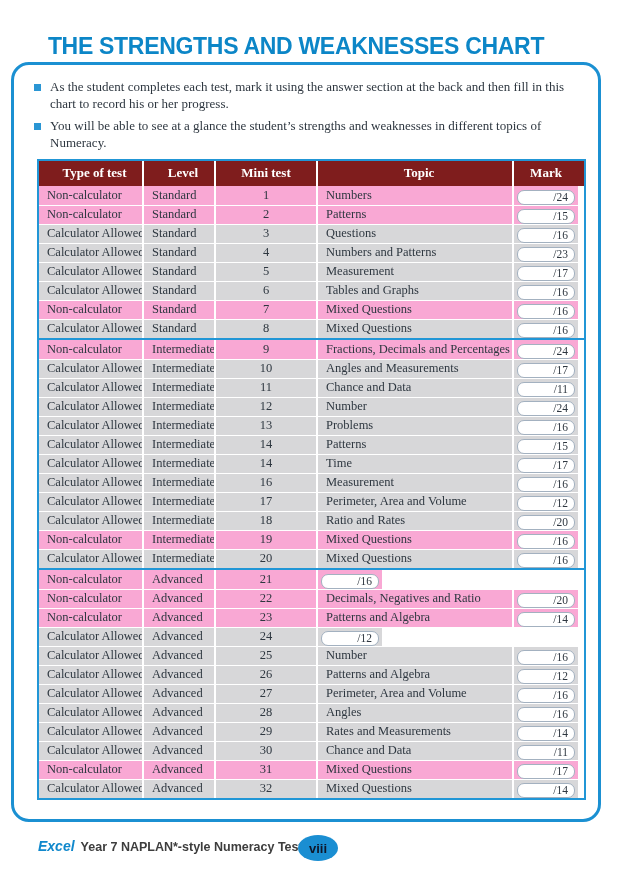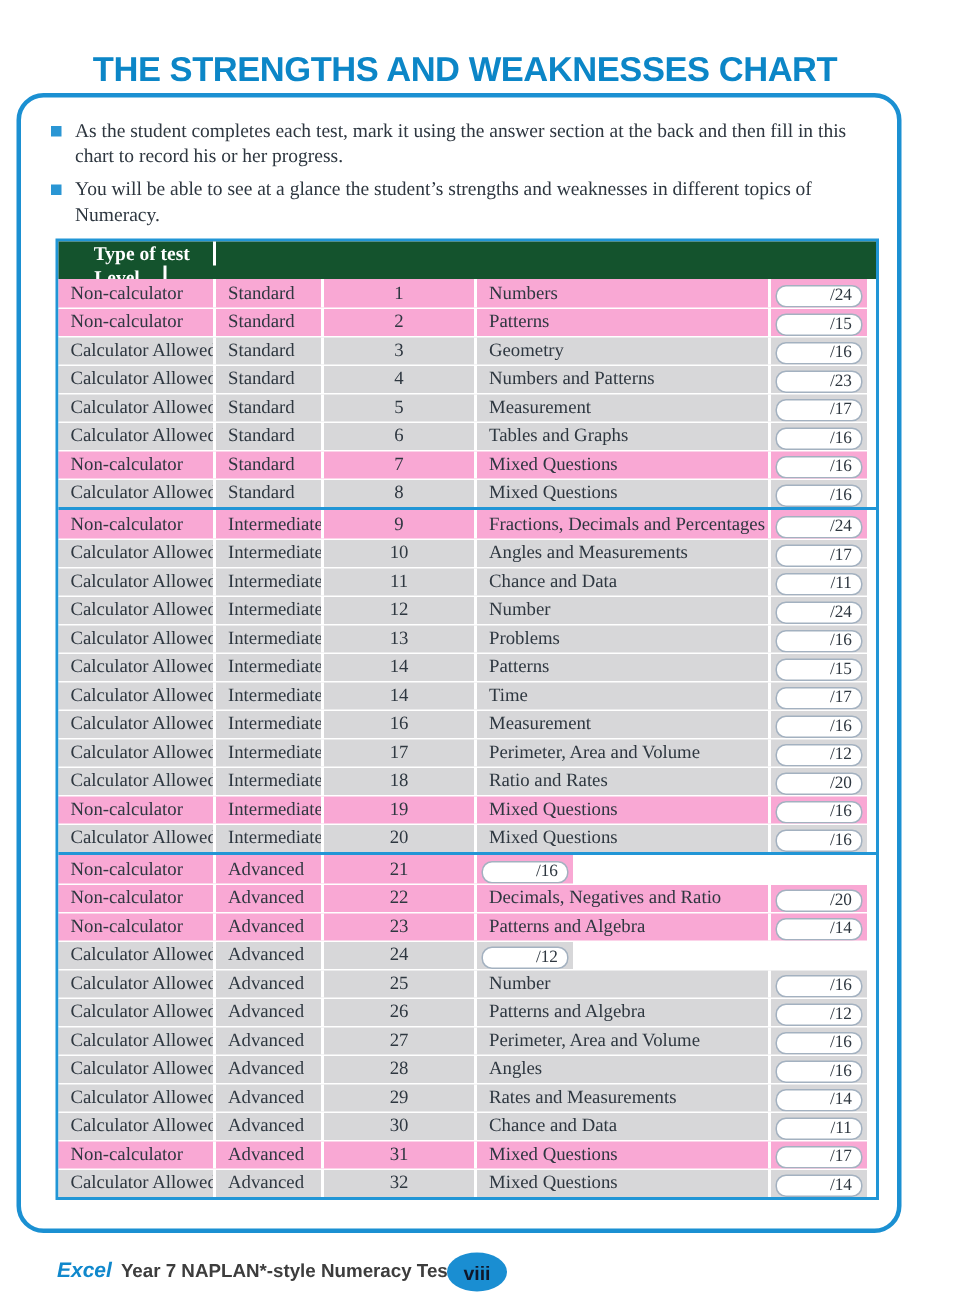--- a/index.html
+++ b/index.html
@@ -6,21 +6,21 @@
   html, body { width: 640px; height: 877px; background: #ffffff; }
   body {
     font-family: "Liberation Serif", serif;
     position: relative;
     overflow: hidden;
   }
 
   
   .title {
     position: absolute;
-    top: 33px; left: 18px; width: 584px;
+    top: 33px; left: 4px; width: 584px;
     text-align: center;
     font-family: "Liberation Sans", sans-serif;
     font-weight: bold;
     font-size: 23px;
     letter-spacing: -0.3px;
     color: #0c86c7;
   }
 
   
   .panel {
@@ -54,22 +54,21 @@
 
   
   .chart-table {
     margin: 7px 0 0 9px;
     width: 549px;
     border: 2px solid #2196d6;
   }
   .thead {
     display: flex;
     height: 25px;
-    background: #14532d;
-    flex-direction: column;
+    background: #7f1d1d;
   }
   .th {
     color: #ffffff;
     font-weight: bold;
     font-size: 13px;
     display: flex;
     align-items: center;
     justify-content: center;
     border-right: 2px solid #ffffff;
   }
@@ -188,21 +187,21 @@
             <div class="cell col-mini">2</div>
             <div class="cell col-topic">Patterns</div>
             <div class="cell col-mark">
               <div class="mark-box">/15</div>
             </div>
           </div>
           <div class="row gray">
             <div class="cell col-type">Calculator Allowed</div>
             <div class="cell col-level">Standard</div>
             <div class="cell col-mini">3</div>
-            <div class="cell col-topic">Geometry</div>
+            <div class="cell col-topic">Questions</div>
             <div class="cell col-mark">
               <div class="mark-box">/16</div>
             </div>
           </div>
           <div class="row gray">
             <div class="cell col-type">Calculator Allowed</div>
             <div class="cell col-level">Standard</div>
             <div class="cell col-mini">4</div>
             <div class="cell col-topic">Numbers and Patterns</div>
             <div class="cell col-mark">

